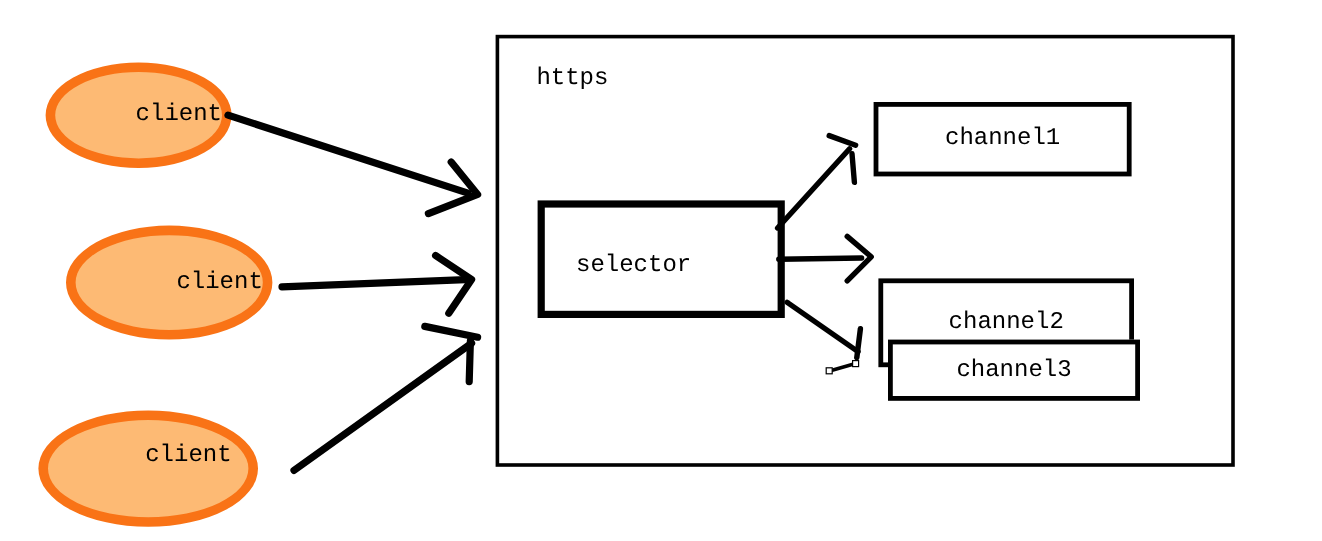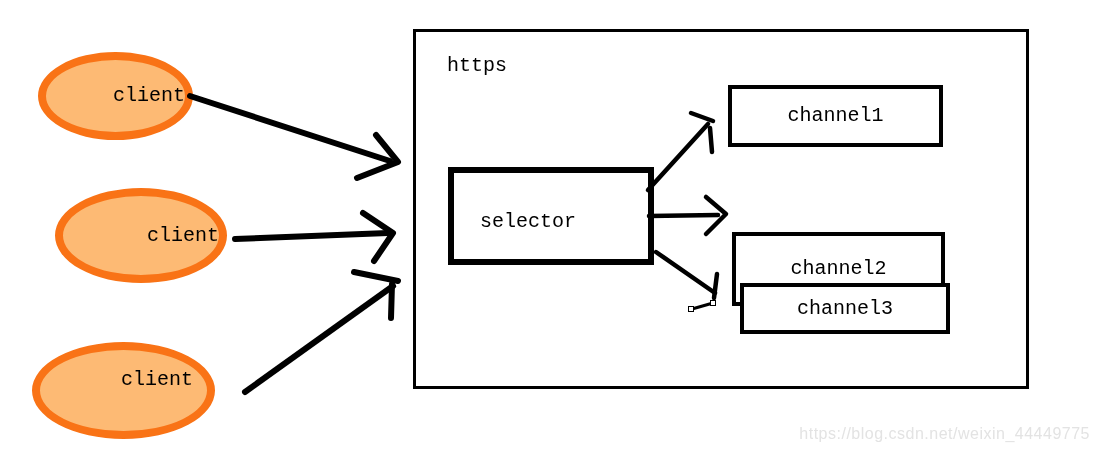--- a/index.html
+++ b/index.html
@@ -173,15 +173,14 @@
 
     <g>
       <path class="arrow-inner" d="M656,252 L715,293"></path>
       <path class="arrow-inner" d="M717,274 L714,298"></path>
       <path class="handle-line" d="M692,309 L713,303"></path>
       <rect class="handle-square" x="688.5" y="306.5" width="5" height="5"></rect>
       <rect class="handle-square" x="710.5" y="300.5" width="5" height="5"></rect>
     </g>
   </svg>
 
-  <div id="watermark">https://blog.csdn.net/weixin_44449775</div>
 
 </div>
 
 </body></html>

